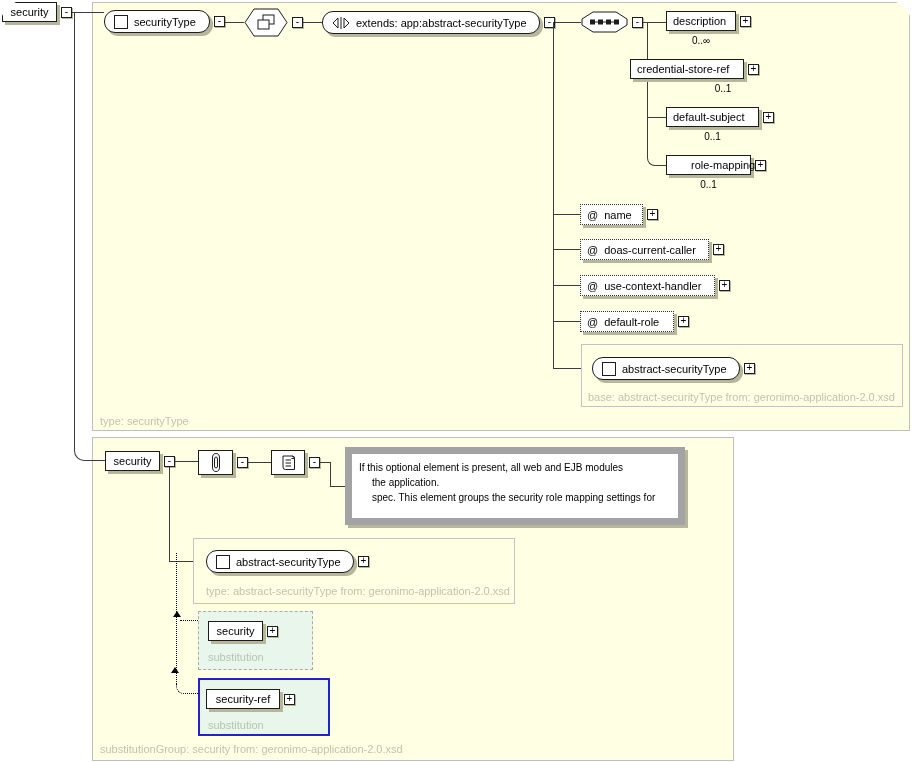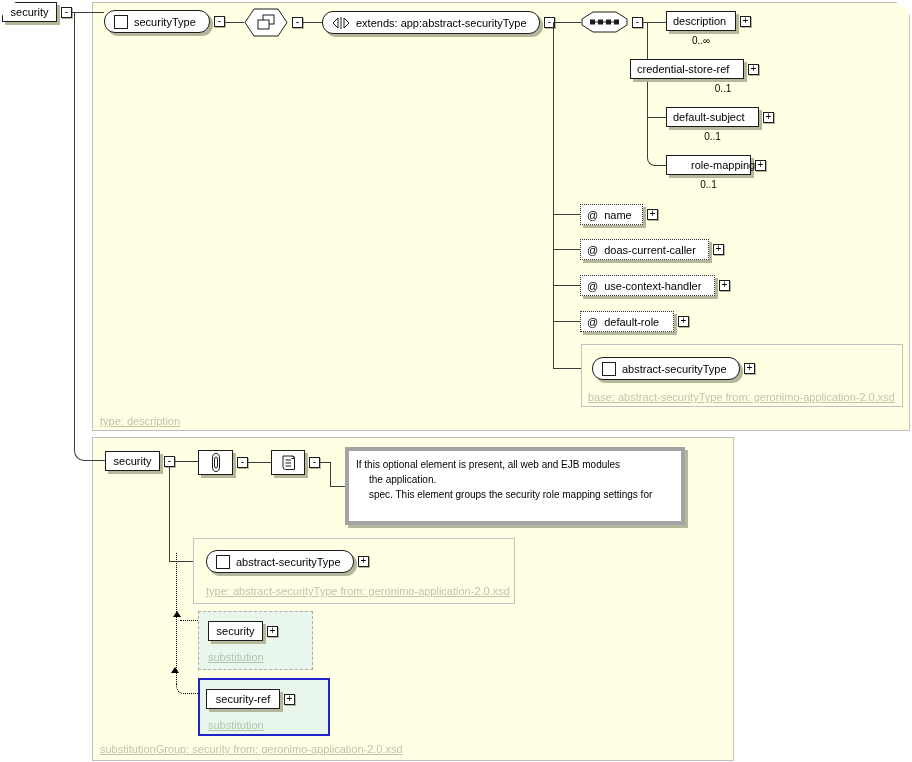--- a/index.html
+++ b/index.html
@@ -21,25 +21,25 @@
       box-shadow:1px 1px 0 #b6b69b;cursor:default;}
   .hl{position:absolute;height:0;border-top:1px solid #3c3c3c;}
   .vl{position:absolute;width:0;border-left:1px solid #3c3c3c;}
   .vl-dot{position:absolute;width:0;border-left:1px dotted #000;}
   .hl-dot{position:absolute;height:0;border-top:1px dotted #000;}
   .corner{position:absolute;border-left:1px solid #3c3c3c;border-bottom:1px solid #3c3c3c;
           border-bottom-left-radius:10px;box-sizing:border-box;}
   .corner-dot{position:absolute;border-left:1px dotted #000;border-bottom:1px dotted #000;
           border-bottom-left-radius:8px;box-sizing:border-box;}
   .occ{position:absolute;font-size:10px;text-align:center;}
-  .caption{position:absolute;font-size:11px;color:#c3c3ac;white-space:nowrap;text-decoration:underline;}
+  .caption{position:absolute;font-size:11px;color:#c3c3ac;white-space:nowrap;}
   .caption-green{color:#b5c4b5;}
   .arrow-up{position:absolute;width:0;height:0;border-left:4px solid transparent;
             border-right:4px solid transparent;border-bottom:6px solid #000;}
-  .docbox{position:absolute;background:#fff;border:4px solid #a3a3a3;
+  .docbox{position:absolute;background:#fff;border:7px solid #a3a3a3;
           box-shadow:3px 3px 0 #b6b69b;box-sizing:border-box;
           font-size:10px;line-height:15px;padding:6px 7px;}
   .docline{white-space:nowrap;}
   .docline.ind{margin-left:13px;}
   svg{display:block;}
 </style>
 </head>
 <body>
 
 <div id="screen">
@@ -186,21 +186,21 @@
   <div class="subpanel" style="left:581px;top:344px;width:322px;height:63px;"></div>
   <div class="node" style="left:592px;top:357px;">
     <div class="ebox lozenge" style="width:148px;">
       <span class="sq-icon"></span>
       <span>abstract-securityType</span>
     </div>
     <span class="pm">+</span>
   </div>
   <div class="caption" style="left:588px;top:391px;">base: abstract-securityType from: geronimo-application-2.0.xsd</div>
 
-  <div class="caption" style="left:100px;top:415px;">type: description</div>
+  <div class="caption" style="left:100px;top:415px;">type: securityType</div>
 
   <div class="node" style="left:105px;top:451px;">
     <div class="ebox" style="width:55px;justify-content:center;">
       <span>security</span>
     </div>
     <span class="pm">-</span>
   </div>
   <div class="hl" style="left:175px;top:461px;width:23px;"></div>
   <div class="vl" style="left:169px;top:467px;height:94px;"></div>
   <div class="hl" style="left:169px;top:561px;width:24px;"></div>

